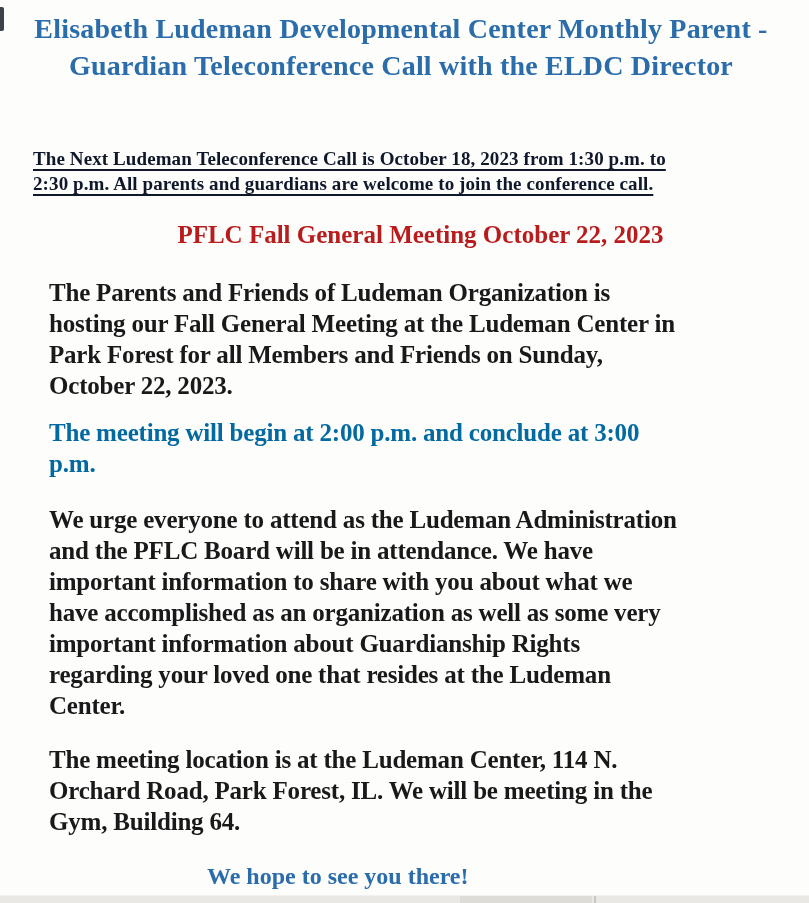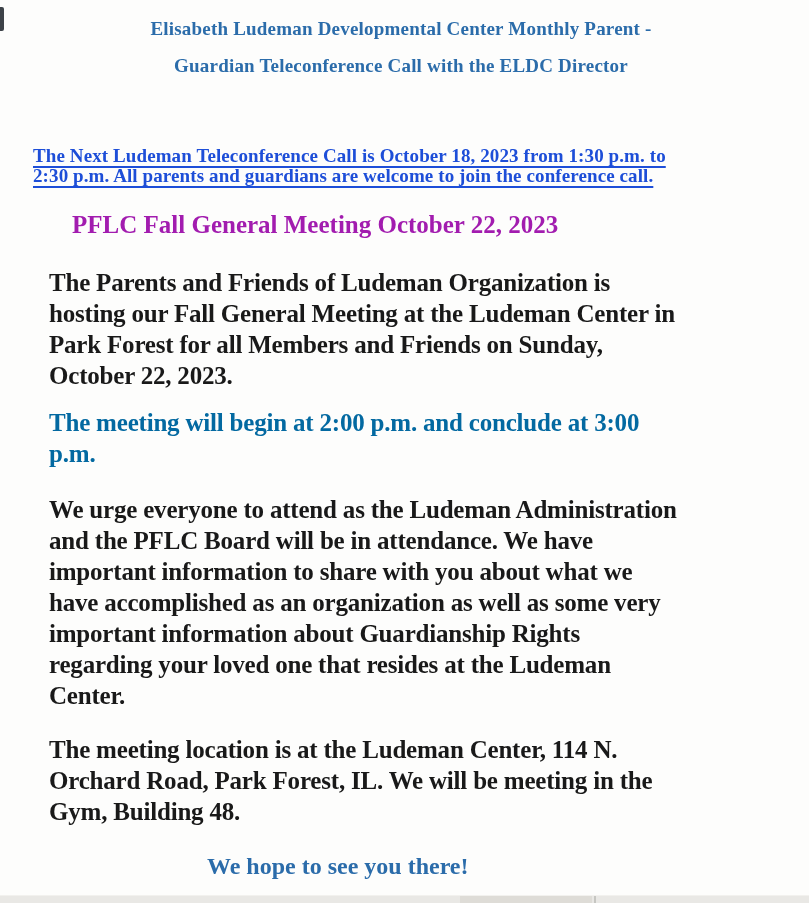--- a/index.html
+++ b/index.html
@@ -19,42 +19,43 @@
   .page {
     position: absolute;
     top: 0; left: 0; right: 0; bottom: 0;
     padding: 10px 40px 0 33px;
     box-sizing: border-box;
   }
   .multiline { white-space: pre-line; }
 
   .doc-title {
     color: #2b6caa;
-    font-size: 19px;
+    font-size: 28px;
     line-height: 37px;
     text-align: center;
     margin: 0;
     letter-spacing: 0.2px;
   }
   .announcement {
-    color: #1d4ed8;
+    color: #0f172a;
     font-size: 19px;
-    line-height: 20px;
+    line-height: 25px;
     margin: 62px 0 0 0;
     text-decoration: underline;
     text-decoration-thickness: 2px;
     text-underline-offset: 4px;
     letter-spacing: 0.1px;
   }
   .meeting-heading {
-    color: #a21caf;
+    color: #b91c1c;
     font-size: 25px;
     line-height: 31px;
     margin: 23px 0 0 0;
     padding-left: 39px;
+    text-align: center;
   }
   .para {
     color: #191919;
     font-size: 25px;
     line-height: 31px;
     margin: 16px;
     letter-spacing: -0.2px;
   }
   .para-intro      { margin-top: 27px; }
   .para-time       { margin-top: 16px; color: #0369a1; }
@@ -121,21 +122,21 @@
   <p class="para para-attendance multiline">We urge everyone to attend as the Ludeman Administration
 and the PFLC Board will be in attendance.  We have
 important information to share with you about what we
 have accomplished as an organization as well as some very
 important information about Guardianship Rights
 regarding your loved one that resides at the Ludeman
 Center.</p>
 
   <p class="para para-location multiline">The meeting location is at the Ludeman Center, 114 N.
 Orchard Road, Park Forest, IL.  We will be meeting in the
-Gym, Building 48.</p>
+Gym, Building 64.</p>
 
   <p class="closing">We hope to see you there!</p>
 
 </div>
 
 <div class="scan-mark-topleft"></div>
 
 <div class="scan-bottom-edge">
   <div class="seg"></div>
   <div class="vline"></div>

